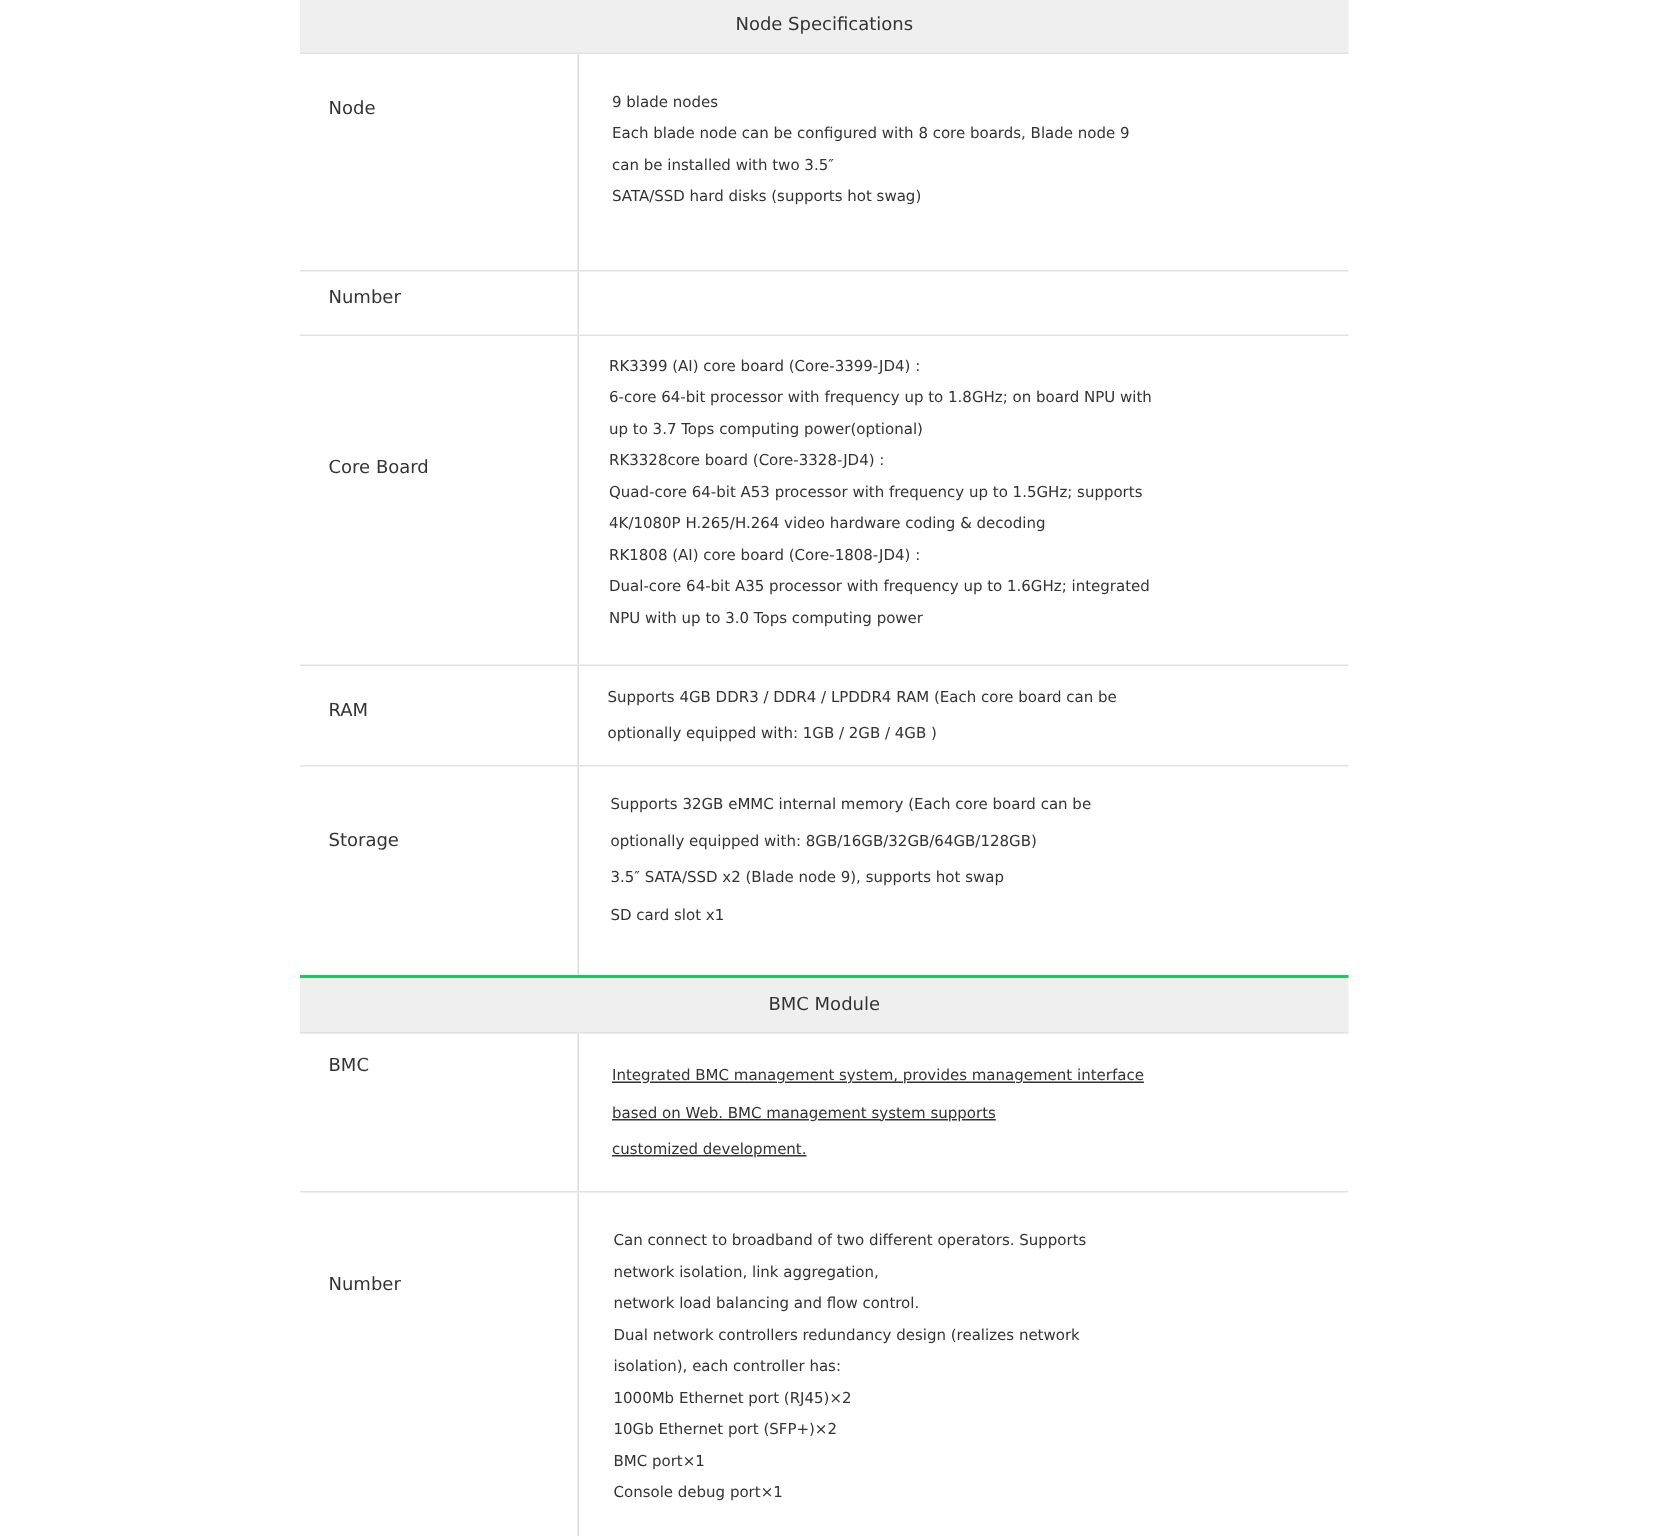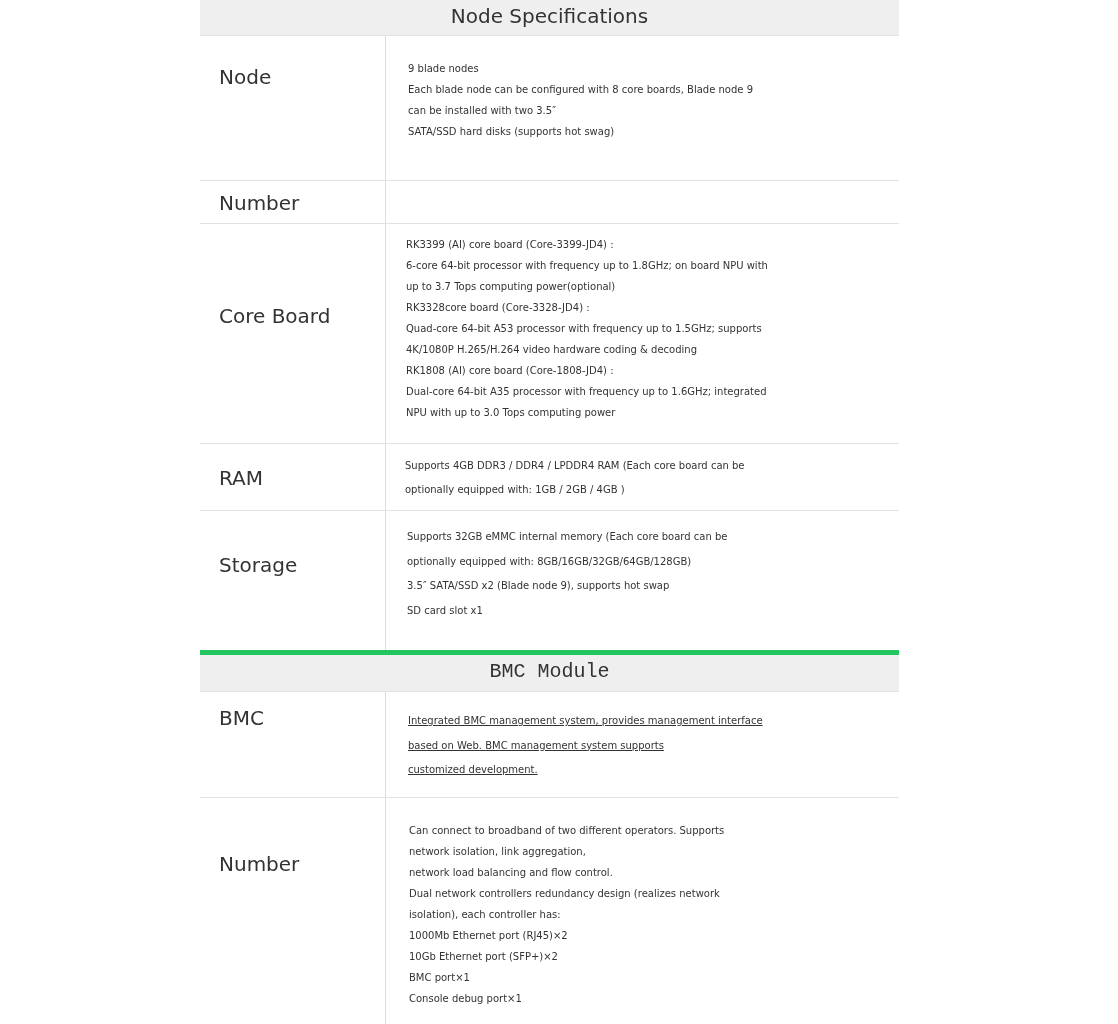--- a/index.html
+++ b/index.html
@@ -1,22 +1,22 @@
 <!DOCTYPE html>
 <html><head>
 <meta charset="utf-8">
 <style>
   html, body { margin:0; padding:0; background:#ffffff; }
   body { width:1118px; height:1024px; position:relative; overflow:hidden;
          font-family:"DejaVu Sans", "Liberation Sans", sans-serif; color:#333333; }
   .spec-table { position:absolute; left:200px; top:0; width:699px; }
-  .section-header { background:#efefef; text-align:center; font-size:20px; color:#333;
+  .section-header { background:#efefef; text-align:center; font-size:12px; color:#333;
          border-bottom:1px solid #e2e2e2; }
   .row { position:relative; border-bottom:1px solid #e2e2e2; }
-  .row .label { position:absolute; left:19px; font-size:20px; color:#333; }
+  .row .label { position:absolute; left:19px; font-size:12px; color:#333; }
   .row .divider { position:absolute; left:185px; top:0; bottom:0; width:1px; background:#dcdcdc; }
   .row .value { position:absolute; font-size:10px; line-height:21px; color:#333; }
   .value .line { display:block; white-space:nowrap; }
 </style>
 </head>
 <body>
 
 <div class="spec-table">
 
   <div class="section-header" style="height:35px; line-height:33px;">
@@ -68,21 +68,21 @@
     <span class="label" style="top:42px;">Storage</span>
     <div class="divider"></div>
     <div class="value" style="left:207px; top:14px; line-height:24.5px;">
       <span class="line">Supports 32GB eMMC internal memory (Each core board can be</span>
       <span class="line">optionally equipped with: 8GB/16GB/32GB/64GB/128GB)</span>
       <span class="line">3.5″  SATA/SSD x2 (Blade node 9), supports hot swap</span>
       <span class="line">SD card slot x1</span>
     </div>
   </div>
 
-  <div class="section-header" style="height:36px; line-height:34px; border-top:5px solid #22c55e;font-family:Liberation Mono, monospace;">
+  <div class="section-header" style="height:36px; line-height:34px; border-top:2px solid #22c55e;">
     <span>BMC Module</span>
   </div>
 
   <div class="row" style="height:105px;">
     <span class="label" style="top:14px;">BMC</span>
     <div class="divider"></div>
     <div class="value" style="left:208px; top:17px; line-height:24.5px;text-decoration:underline;">
       <span class="line">Integrated BMC management system, provides management interface</span>
       <span class="line">based on Web. BMC management system supports</span>
       <span class="line">customized development.</span>

